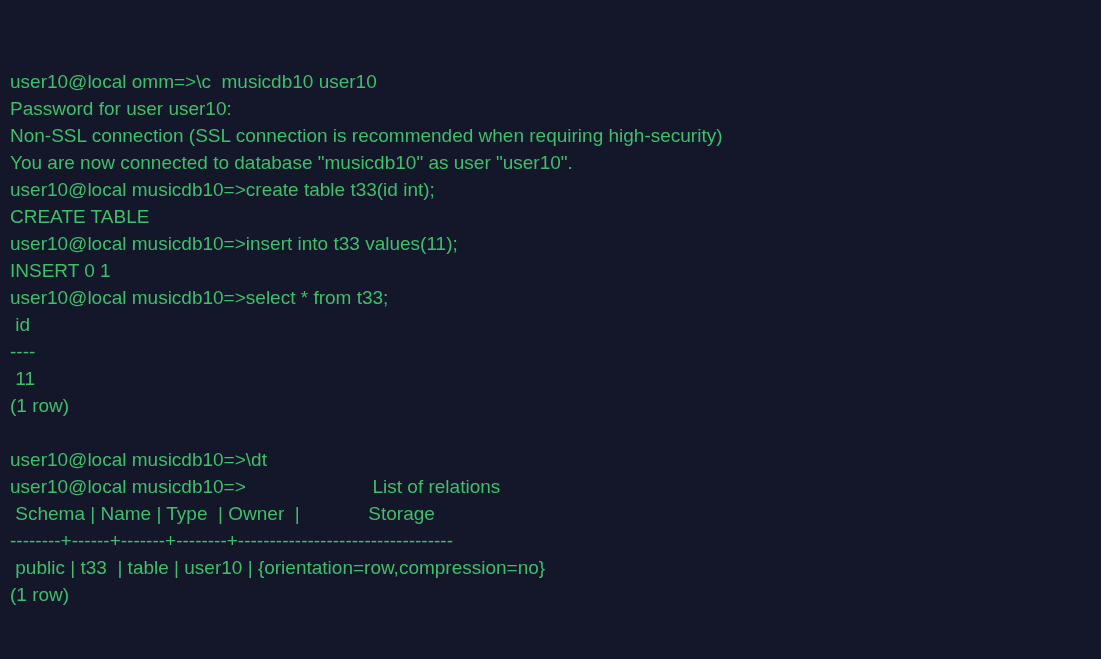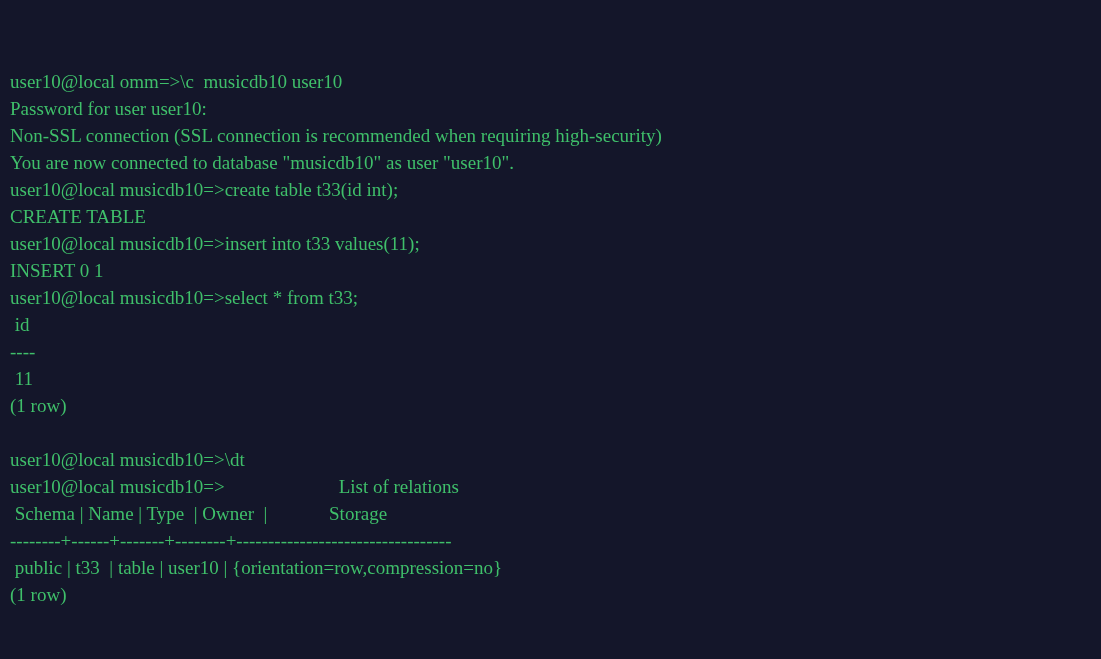--- a/index.html
+++ b/index.html
@@ -23,21 +23,21 @@
     line-height: 27px;
     color: #3fbf6a;
     letter-spacing: 0px;
     white-space: pre;
     -webkit-font-smoothing: antialiased;
   }
   .line {
     height: 27px;
     white-space: pre;
     display: block;
-    font-family: Liberation Serif, serif;
+    font-family: Liberation Sans, sans-serif;
     font-size: 19px;
     line-height: 27px;
     color: #3fbf6a;
   }
   .line.blank {
     height: 27px;
   }
 </style>
 </head>
 <body>

